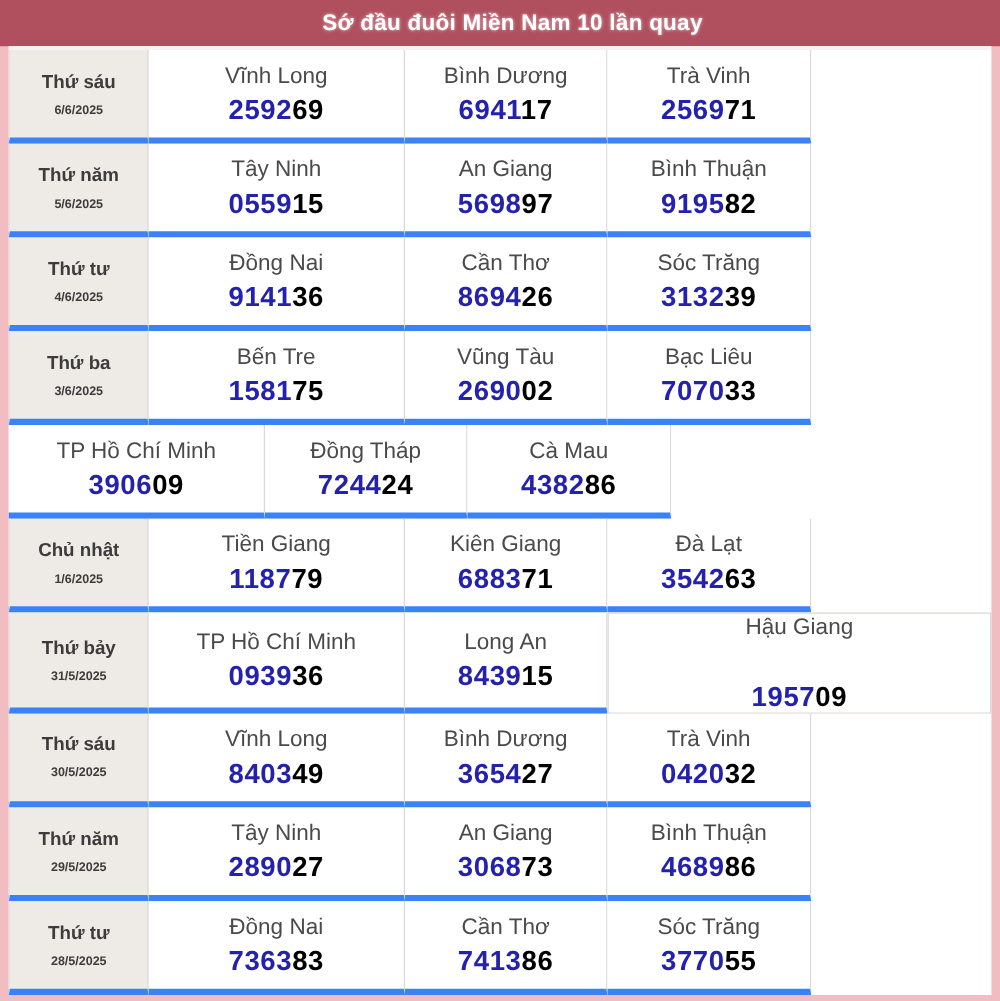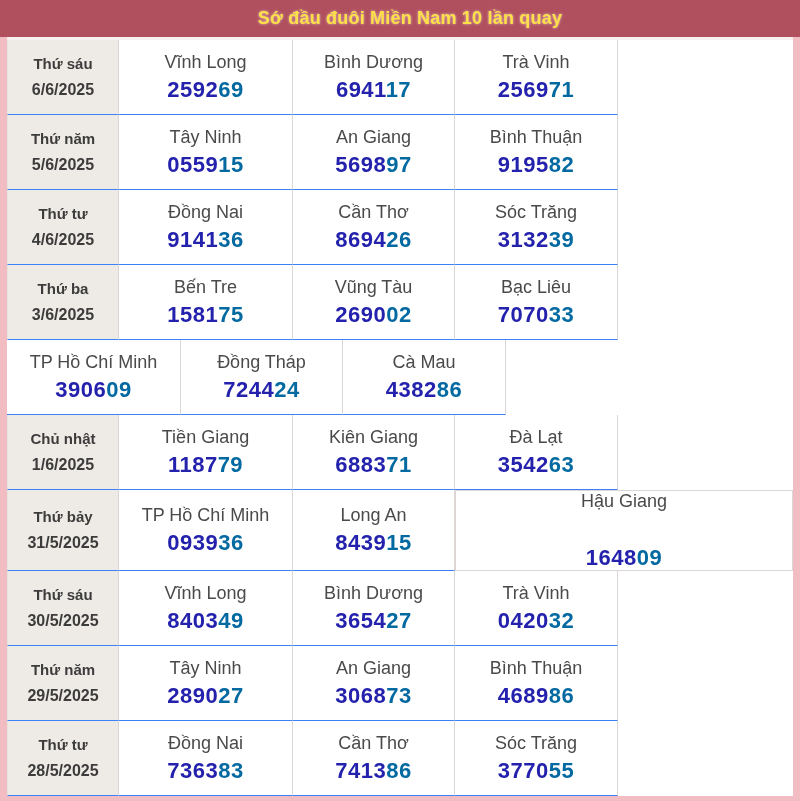--- a/index.html
+++ b/index.html
@@ -7,54 +7,54 @@
   body {
     background:#f2bcc3;
     font-family:"Liberation Sans","DejaVu Sans",sans-serif;
     overflow:hidden;
   }
   .band {
     height:37px; background:#b04f5d;
     display:flex; align-items:center; justify-content:center;
   }
   .band .title {
-    color:#fde047; font-size:18px; font-weight:bold;
+    color:#ffffff; font-size:18px; font-weight:bold;
     text-shadow:0 0 3px rgba(255,255,255,.65);
     letter-spacing:.2px;
     margin-left:20px;
   }
   .card {
     margin:0 7px 5px 7px;
     border-top:3px solid #f8f0f1;
     background:#ffffff;
     height:759px;
     display:flex; flex-direction:column;
   }
   .row { flex:1; display:flex; }
   .cell {
     background:#fff;
     border-right:1px solid #dcd6d4;
-    border-bottom:1px solid #3b82f6;
+    border-bottom:5px solid #3b82f6;
     display:flex; flex-direction:column;
     align-items:center; justify-content:center;
     text-align:center;
   }
   .c1 { width:112px; background:#eeeae5; border-left:1px solid #e7e1df; gap:9px; }
-  .c2 { width:174px; }
+  .c2 { width:205px; }
   .c3 { width:162px; }
   .c4 { width:163px; }
   .c5 { flex:1; }
   .filler { border:none; background:#fff; }
   .extra  { border:1px solid #dcd6d4;gap:28px; }
   .day  { font-size:15px; font-weight:bold; color:#3c3c3c; }
-  .date { font-size:16px; font-weight:bold; color:#3c3c3c; }
+  .date { font-size:10px; font-weight:bold; color:#3c3c3c; }
   .prov { font-size:18px; color:#4a4a4a; line-height:1.2; margin-bottom:5px; }
   .num  { font-size:22px; font-weight:bold; letter-spacing:.5px; line-height:1.1; }
   .nh { color:#2422ad; }
-  .nt { color:#0369a1; }
+  .nt { color:#000000; }
 </style>
 </head>
 <body>
 
 <div class="band">
   <div class="title">Sớ đầu đuôi Miền Nam 10 lần quay</div>
 </div>
 
 <div class="card">
 
@@ -182,21 +182,21 @@
     <div class="cell c2">
       <div class="prov">TP Hồ Chí Minh</div>
       <div class="num"><span class="nh">0939</span><span class="nt">36</span></div>
     </div>
     <div class="cell c3">
       <div class="prov">Long An</div>
       <div class="num"><span class="nh">8439</span><span class="nt">15</span></div>
     </div>
     <div class="cell c5 extra">
       <div class="prov">Hậu Giang</div>
-      <div class="num"><span class="nh">1648</span><span class="nt">09</span></div>
+      <div class="num"><span class="nh">1957</span><span class="nt">09</span></div>
     </div>
   </div>
 
   <div class="row">
     <div class="cell c1">
       <div class="day">Thứ sáu</div>
       <div class="date">30/5/2025</div>
     </div>
     <div class="cell c2">
       <div class="prov">Vĩnh Long</div>

